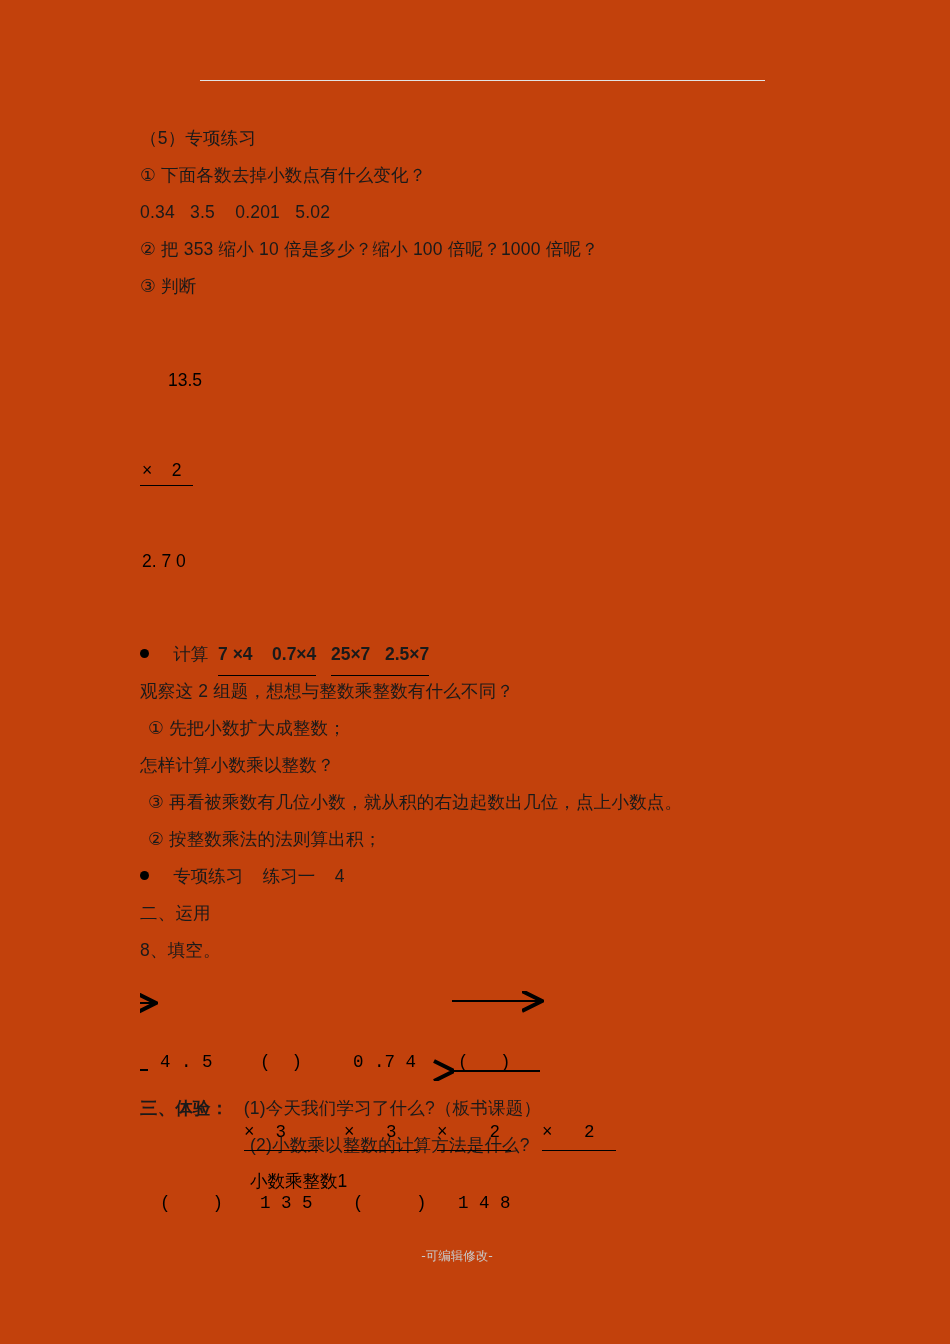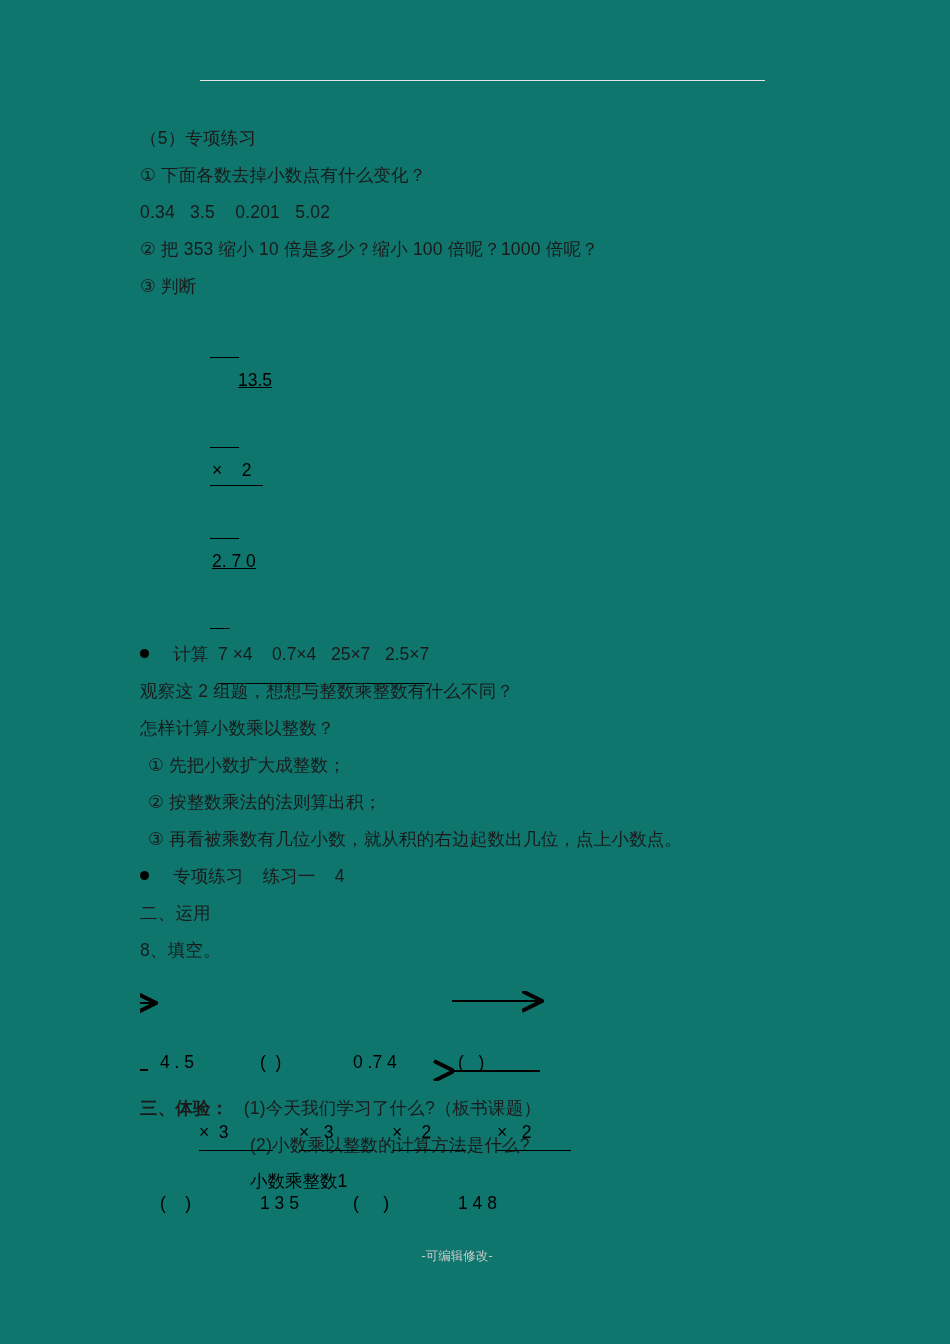--- a/index.html
+++ b/index.html
@@ -8,21 +8,21 @@
     background: #ffffff;
   }
   body {
     font-family: "Liberation Sans", "DejaVu Sans", sans-serif;
     color: #000000;
   }
   .page {
     position: relative;
     width: 950px;
     height: 1344px;
-    background: #0f766e;
+    background: #c2410c;
     overflow: hidden;
   }
   .header-rule {
     position: absolute;
     left: 200px;
     top: 80px;
     width: 565px;
     height: 1px;
     background: #e3e3e3;
   }
@@ -52,47 +52,47 @@
   .bullet-dot {
     display: inline-block;
     width: 9px;
     height: 9px;
     border-radius: 50%;
     background: #000;
     vertical-align: 2px;
   }
   .uline {
     border-bottom: 1.5px solid #000;
-    padding-bottom: 19px;
+    padding-bottom: 11px;
+    font-weight: bold;
   }
 
   
   .vcalc-a {
     position: relative;
-    margin-left: 70px;
     width: 150px;
     font-size: 17.5px;
     line-height: 30px;
     white-space: pre;
-    text-decoration: underline;
   }
   .vcalc-a .top { padding-left: 28px; }
   .vcalc-a .mid {
     display: inline-block;
     border-bottom: 1.5px solid #000;
     padding-right: 12px;
     padding-left: 2px;
   }
   .vcalc-a .bot { padding-left: 2px; }
 
   
   .fill-grid {
     position: relative;
     height: 115px;
     margin-top: 6px;
+    font-family: Liberation Mono, monospace;
   }
   .fcol {
     position: absolute;
     font-size: 17.5px;
     line-height: 35px;
     white-space: pre;
     text-align: left;
   }
   .fcol .r1 { display: block; height: 35px; }
   .fcol .r2 {
@@ -152,27 +152,27 @@
       <div class="top">13.5</div>
       <div><span class="mid">×    2</span></div>
       <div class="bot">2. 7 0</div>
     </div>
 
 
     <div class="bullet-row"><span class="bullet-dot"></span>     <span>计算</span>  <span class="uline">7 ×4    0.7×4</span>   <span class="uline">25×7   2.5×7</span></div>
 
     <div class="line">观察这 2 组题，想想与整数乘整数有什么不同？</div>
 
+    <div class="line indent-sm">① 先把小数扩大成整数；</div>
+
     <div class="line">怎样计算小数乘以整数？</div>
 
-    <div class="line indent-sm">① 先把小数扩大成整数；</div>
+    <div class="line indent-sm">③ 再看被乘数有几位小数，就从积的右边起数出几位，点上小数点。</div>
 
     <div class="line indent-sm">② 按整数乘法的法则算出积；</div>
-
-    <div class="line indent-sm">③ 再看被乘数有几位小数，就从积的右边起数出几位，点上小数点。</div>
 
     <div class="bullet-row"><span class="bullet-dot"></span>     <span>专项练习    练习一    4</span></div>
 
     <div class="line">二、运用</div>
 
     <div class="line">8、填空。</div>
 
     <div class="fill-grid">
 
       <div class="fcol" style="left:20px; top:0;">

